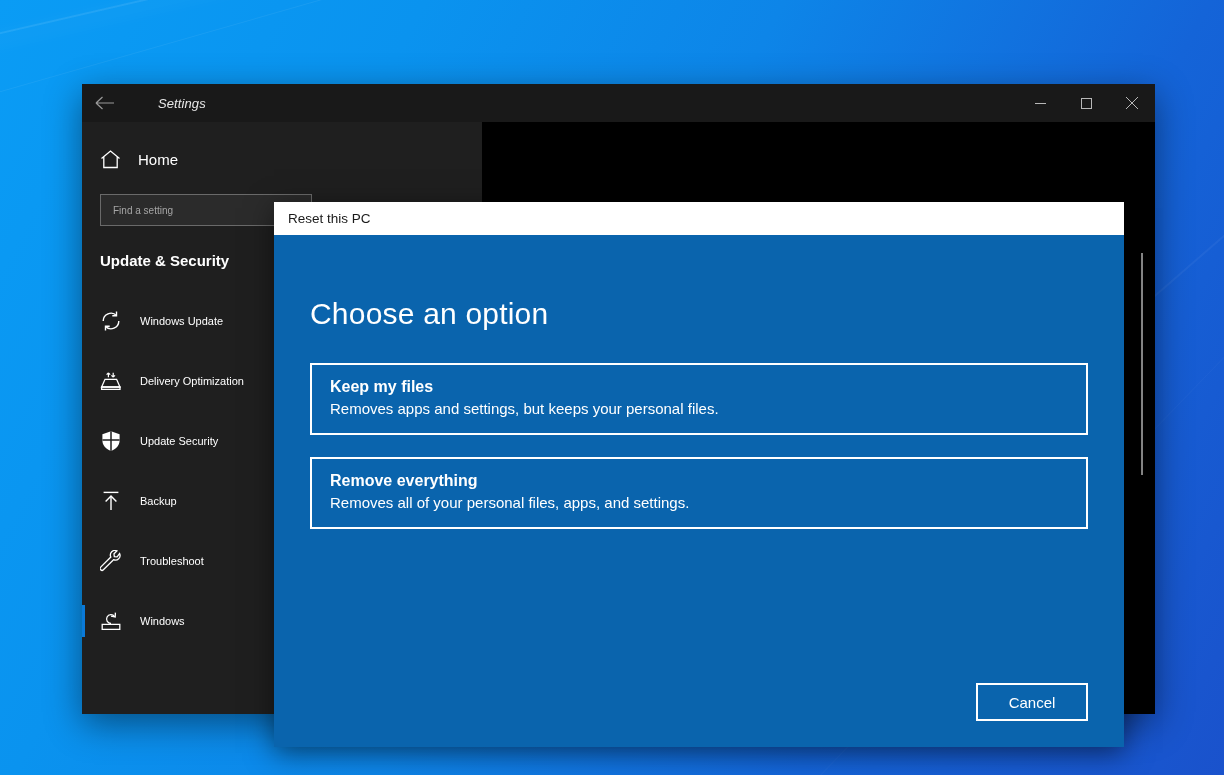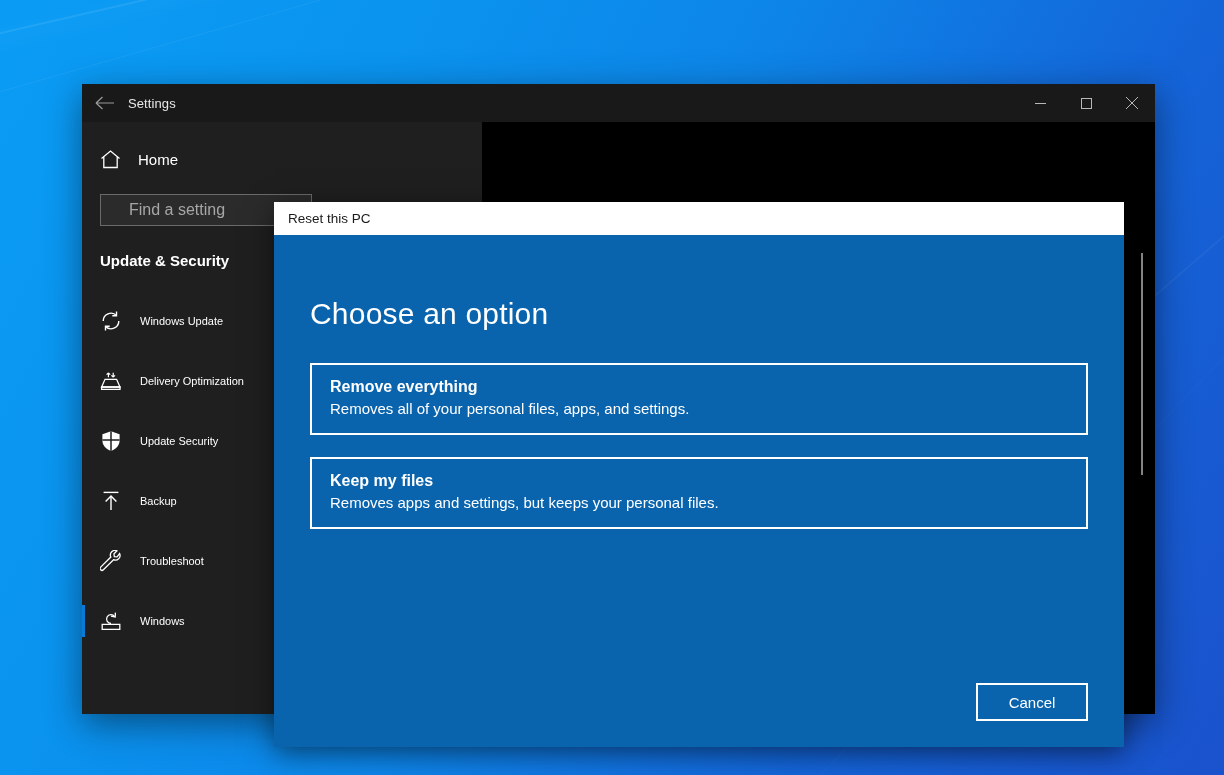--- a/index.html
+++ b/index.html
@@ -70,21 +70,23 @@
   #back-button {
     width: 46px; height: 38px;
     display: flex; align-items: center; justify-content: center;
     color: #9a9a9a;
     font-size: 17px;
     line-height: 1;
   }
   #window-title {
     font-size: 13px;
     color: #e8e8e8;
+    margin-left: 30px;
     letter-spacing: .1px;
+    font-style: italic;
   }
   .caption-buttons {
     position: absolute;
     right: 0; top: 0;
     display: flex;
     height: 38px;
   }
   .caption-btn {
     width: 46px; height: 38px;
     display: flex; align-items: center; justify-content: center;
@@ -132,24 +134,23 @@
 
   #search-box {
     margin: 0 0 0 18px;
     width: 212px; height: 32px;
     background: #2b2b2b;
     border: 1px solid #6a6a6a;
     display: flex; align-items: center;
     padding-left: 12px;
   }
   #search-input-text {
-    font-size: 16px;
+    font-size: 10px;
     color: #a6a6a6;
     white-space: nowrap;
-    margin-left: 16px;
   }
 
   #section-header {
     margin: 26px 0 0 18px;
     font-size: 15px;
     font-weight: bold;
     color: #ffffff;
     white-space: nowrap;
   }
 
@@ -402,29 +403,29 @@
         <span id="dialog-title-text">Reset this PC</span>
       </div>
 
       <div id="dialog-body">
 
         <div id="dialog-heading">Choose an option</div>
 
         <div id="option-list">
 
           <div class="option-card">
+            <div class="option-title">Keep my files</div>
+            <div class="option-desc">Removes apps and settings, but keeps your personal files.</div>
+          </div>
+
+          <div class="option-card">
             <div class="option-title">Remove everything</div>
             <div class="option-desc">Removes all of your personal files, apps, and settings.</div>
           </div>
 
-          <div class="option-card">
-            <div class="option-title">Keep my files</div>
-            <div class="option-desc">Removes apps and settings, but keeps your personal files.</div>
-          </div>
-
         </div>
 
         <div id="dialog-footer">
           <button id="cancel-button">Cancel</button>
         </div>
 
       </div>
     </div>
 
   </div>

